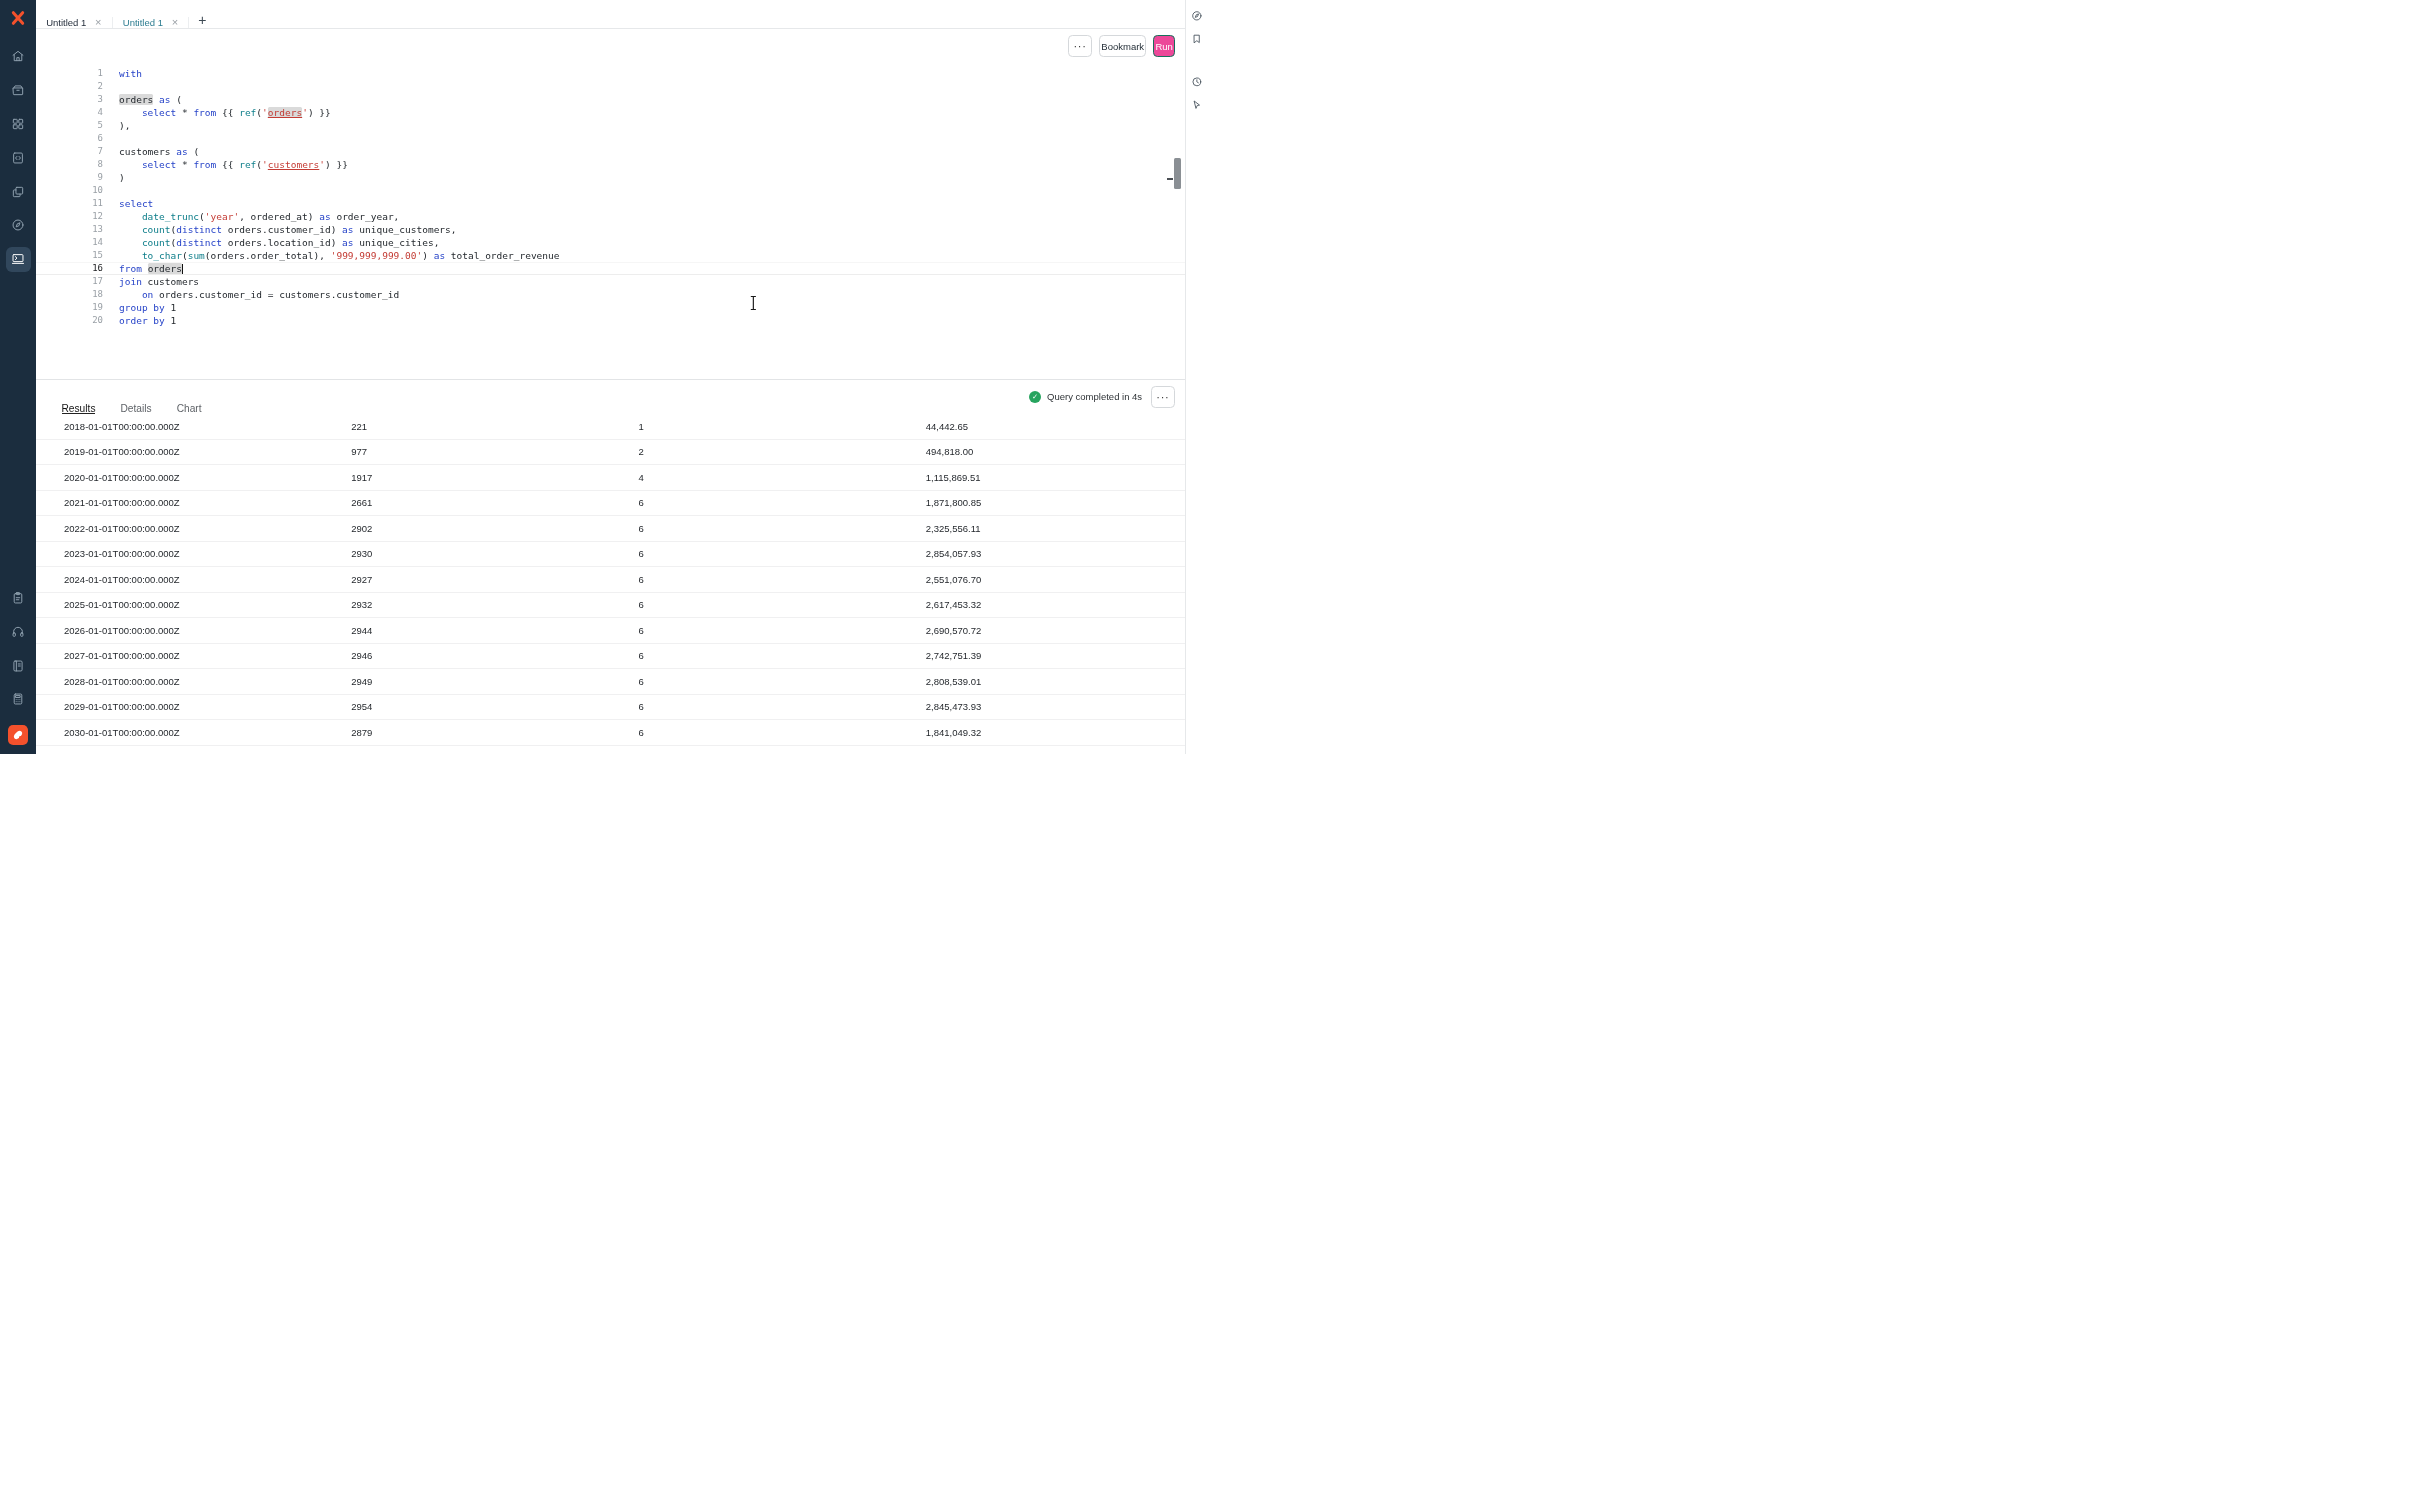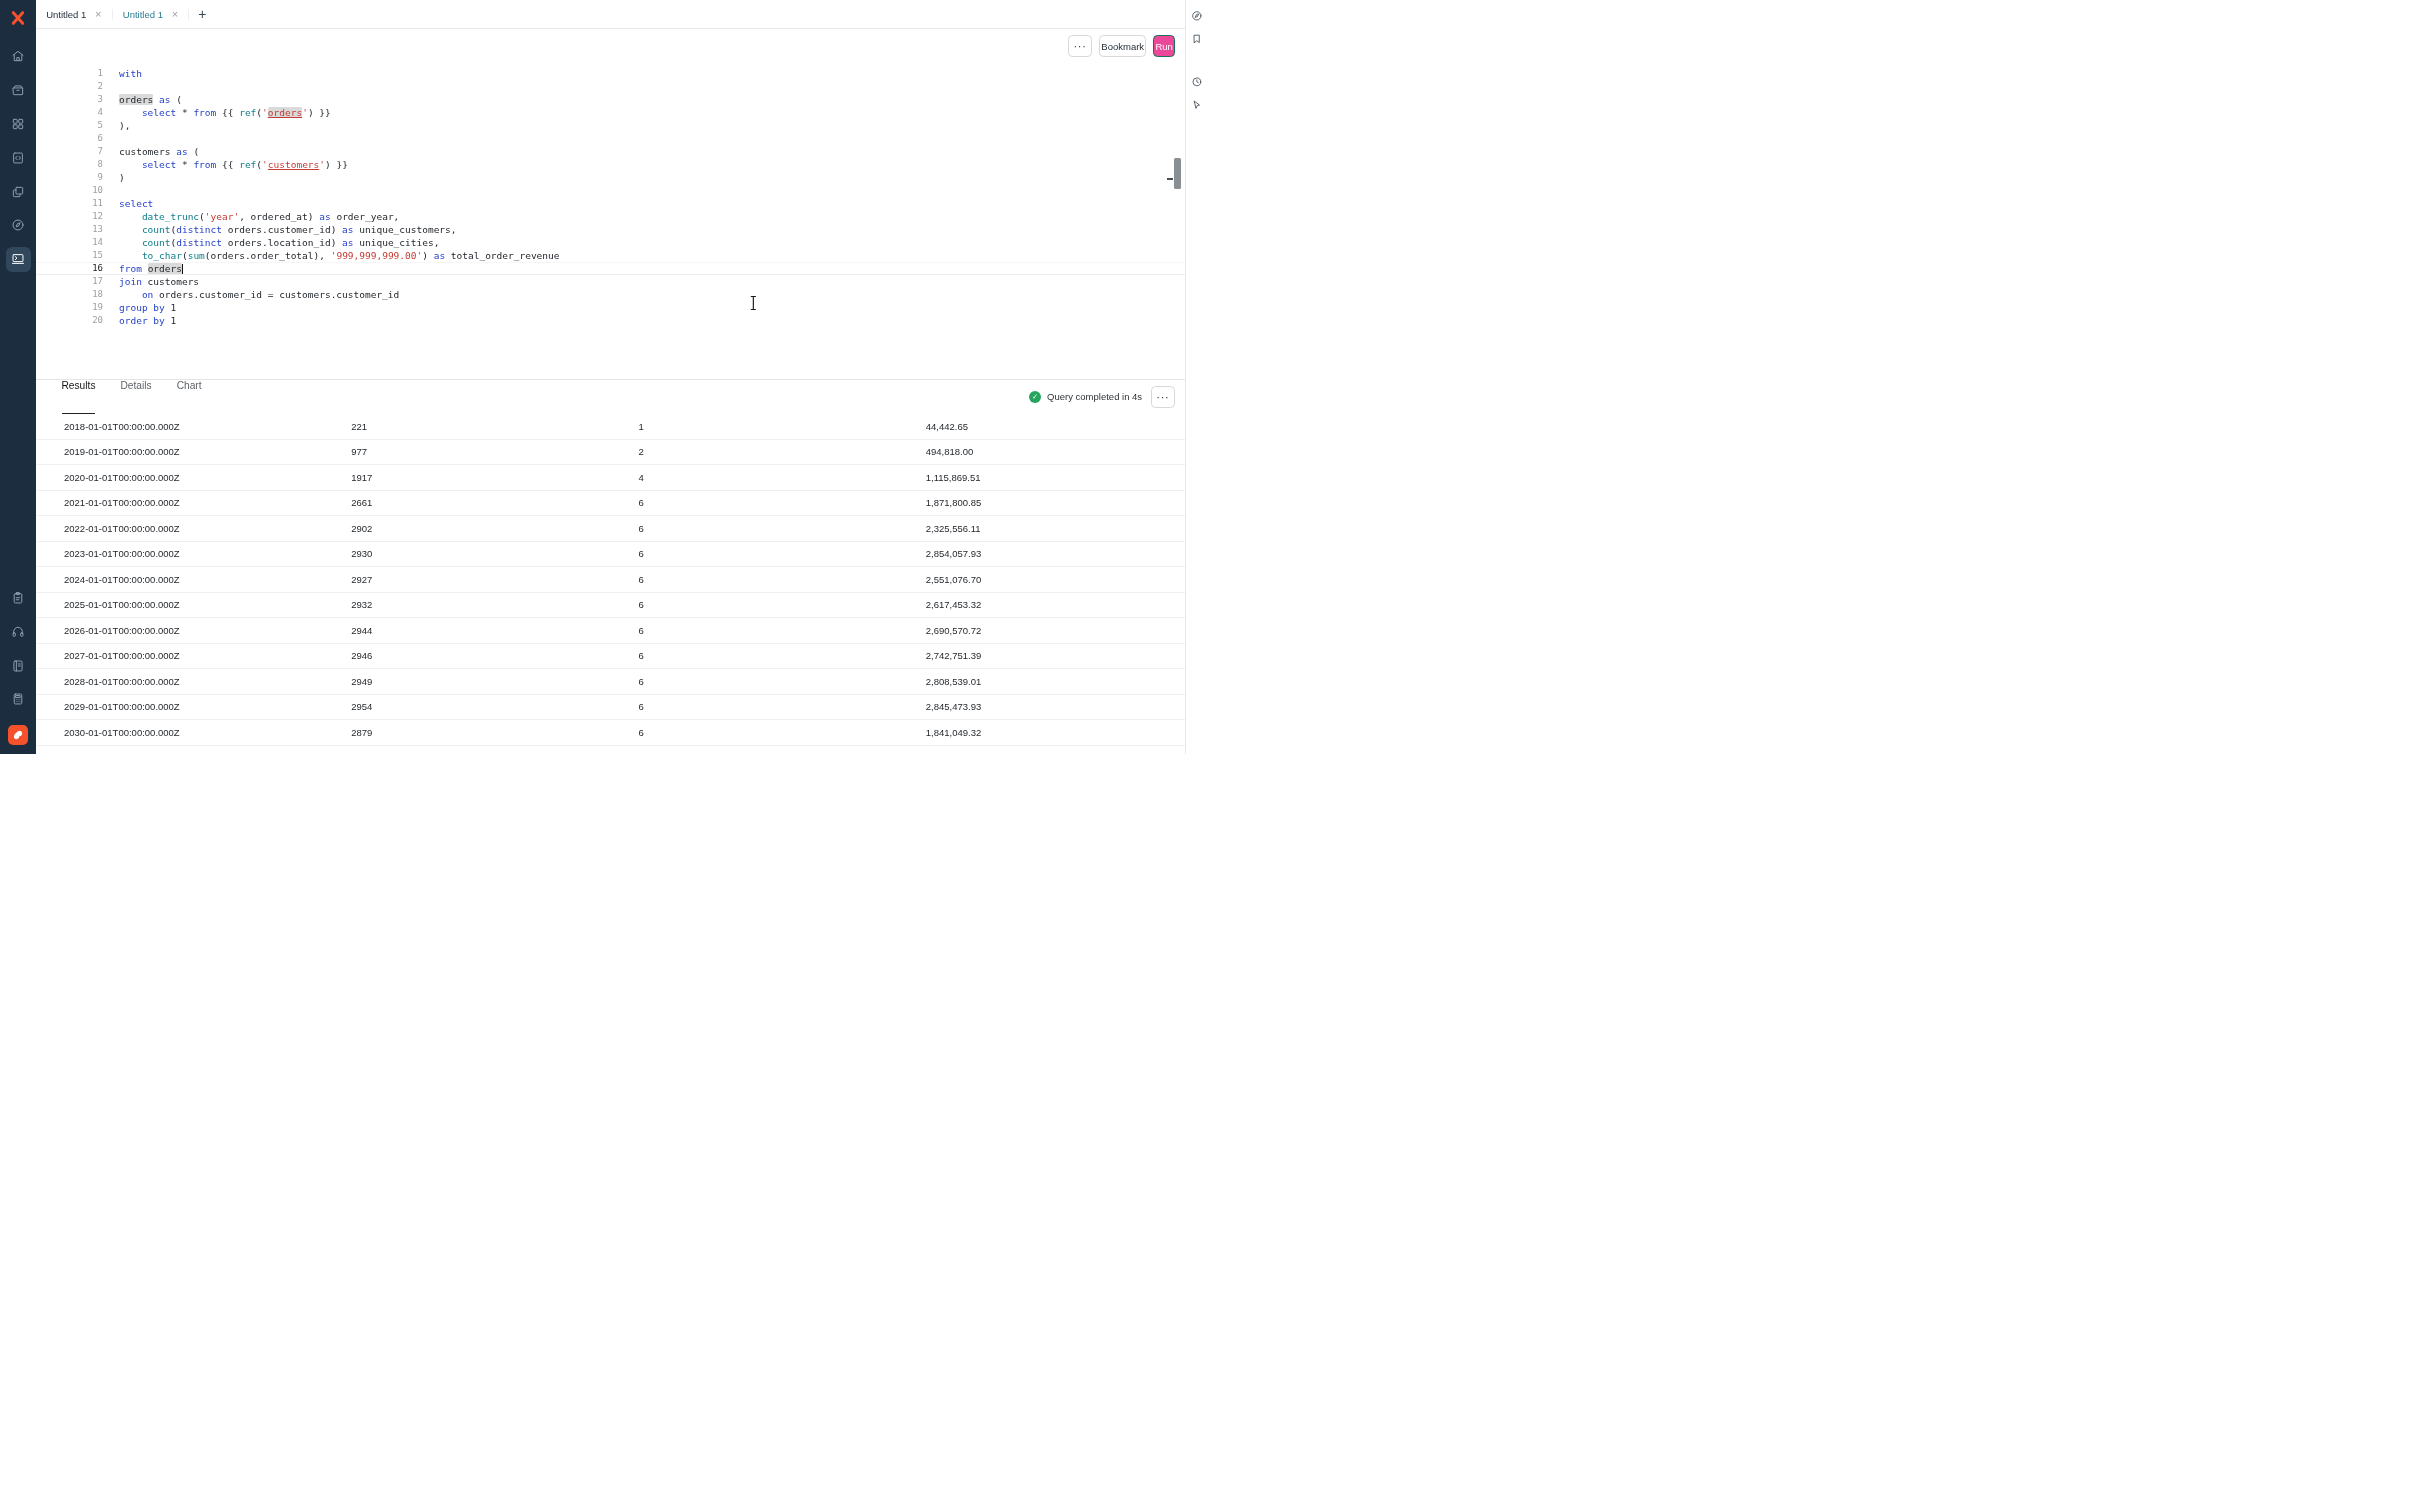--- a/index.html
+++ b/index.html
@@ -28,21 +28,21 @@
   .right-sidebar{width:22px;border-left:0.7px solid #e6e8ea;background:#fff;flex:none;
     display:flex;flex-direction:column;align-items:center;padding-top:4.4px}
   .rs-group{display:flex;flex-direction:column;align-items:center}
   .right-sidebar .side-btn{width:17.5px;height:17.5px;margin:2.9px 0;color:#3c4852;border-radius:3.6px}
   .right-sidebar .side-btn svg{width:11.7px;height:11.7px}
   .rs-gap{height:19px}
 
   
   .main{flex:1;min-width:0;display:flex;flex-direction:column;position:relative;background:#fff}
 
-  .tabbar{height:29px;border-bottom:0.7px solid #e6e8ea;display:flex;align-items:center;flex:none}
+  .tabbar{height:29px;border-bottom:0.7px solid #e6e8ea;display:flex;align-items:flex-end;flex:none}
   .tab{display:flex;align-items:center;gap:8.7px;padding:0 10.2px;border-right:0.7px solid #eceef0;
     font-size:9.5px;cursor:pointer;background:#fff}
   .tab .label{color:#1f2937}
   .tab.modified .label{color:#2d7d91}
   .tab .close{color:#9aa0a6;font-size:11px;line-height:1;cursor:pointer}
   .newtab{width:26px;display:flex;align-items:center;justify-content:center;color:#3c4852;
     font-size:14px;cursor:pointer}
 
   .toolbar{height:34px;display:flex;align-items:center;justify-content:flex-end;gap:7.3px;
     padding:0 10.2px;flex:none}
@@ -71,21 +71,21 @@
   .caret{display:inline-block;width:1.1px;height:10.2px;background:#111;vertical-align:-1.5px}
   .v-thumb{position:absolute;right:4.4px;top:95px;width:6.6px;height:31px;background:#8a8f94;
     border-radius:1.5px;cursor:pointer}
   .ruler-tick{position:absolute;right:12.4px;top:115px;width:5.8px;height:2.2px;background:#4a4f54}
   .mouse{position:absolute;left:713px;top:232px;pointer-events:none}
 
   
   .results{border-top:0.7px solid #e2e4e6;flex:none;background:#fff}
   .results-tabs{height:34px;display:flex;align-items:center;padding:0 10.2px 0 25.5px;position:relative}
   .rtab{font-size:10.2px;color:#5f6368;margin-right:25px;height:100%;display:flex;
-    align-items:flex-start;position:relative;cursor:pointer}
+    align-items:flex-end;position:relative;cursor:pointer}
   .rtab.active{color:#141414}
   .rtab.active::after{content:"";position:absolute;left:0;right:0;bottom:0;height:1.5px;background:#222}
   .results-status{margin-left:auto;display:flex;align-items:center;gap:5.8px;font-size:9.5px;
     color:#2f3337;margin-right:8.7px}
   .check{width:12.4px;height:12.4px;border-radius:50%;background:#27a45f;color:#fff;display:flex;
     align-items:center;justify-content:center;font-size:7.3px;flex:none}
   .tbl-header{display:grid;grid-template-columns:25% 25% 25% 25%;height:23px;align-items:center;
     background:#fafbfc;border-top:0.7px solid #e8eaec;border-bottom:0.7px solid #e8eaec;
     font-size:8.4px;color:#4a545e;letter-spacing:0.2px}
   .th{padding-left:11.7px;overflow:hidden;white-space:nowrap}

